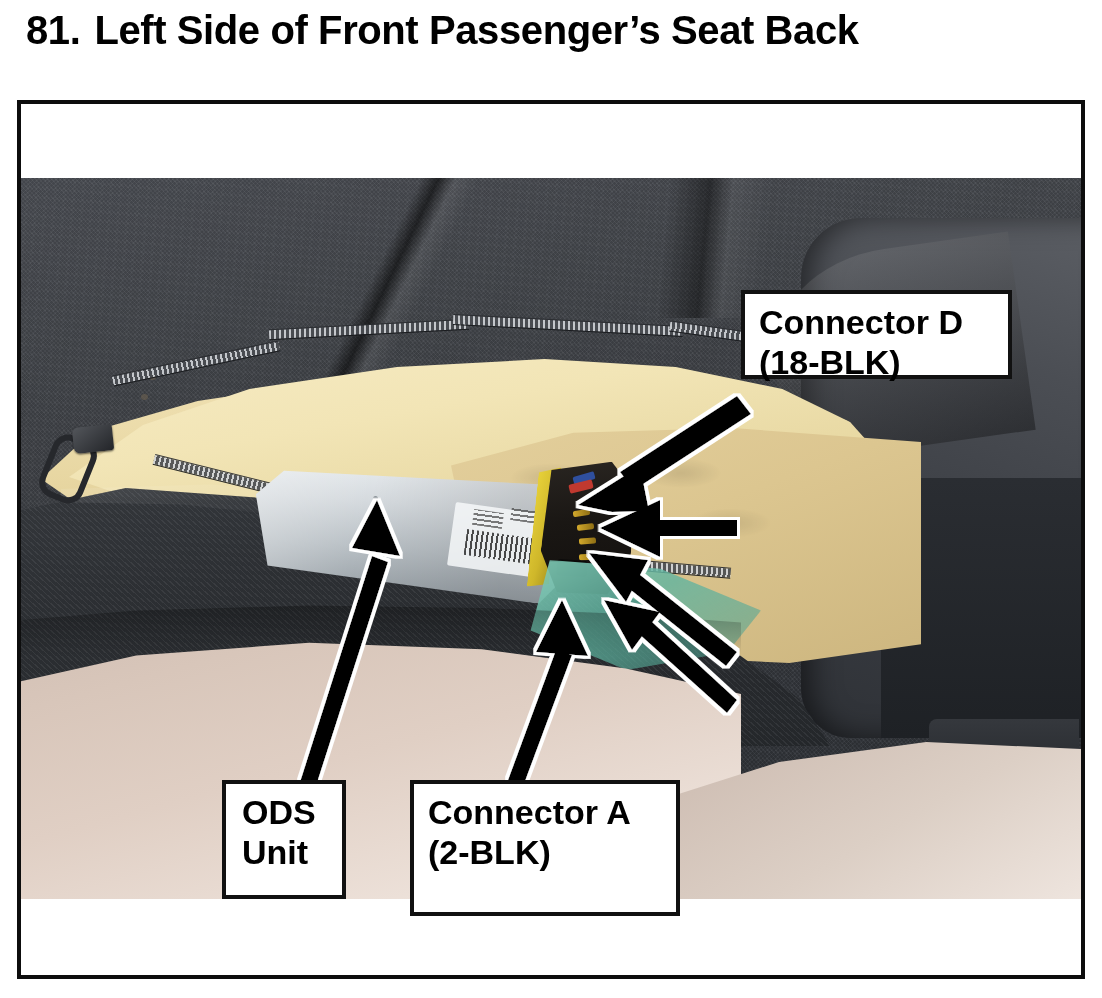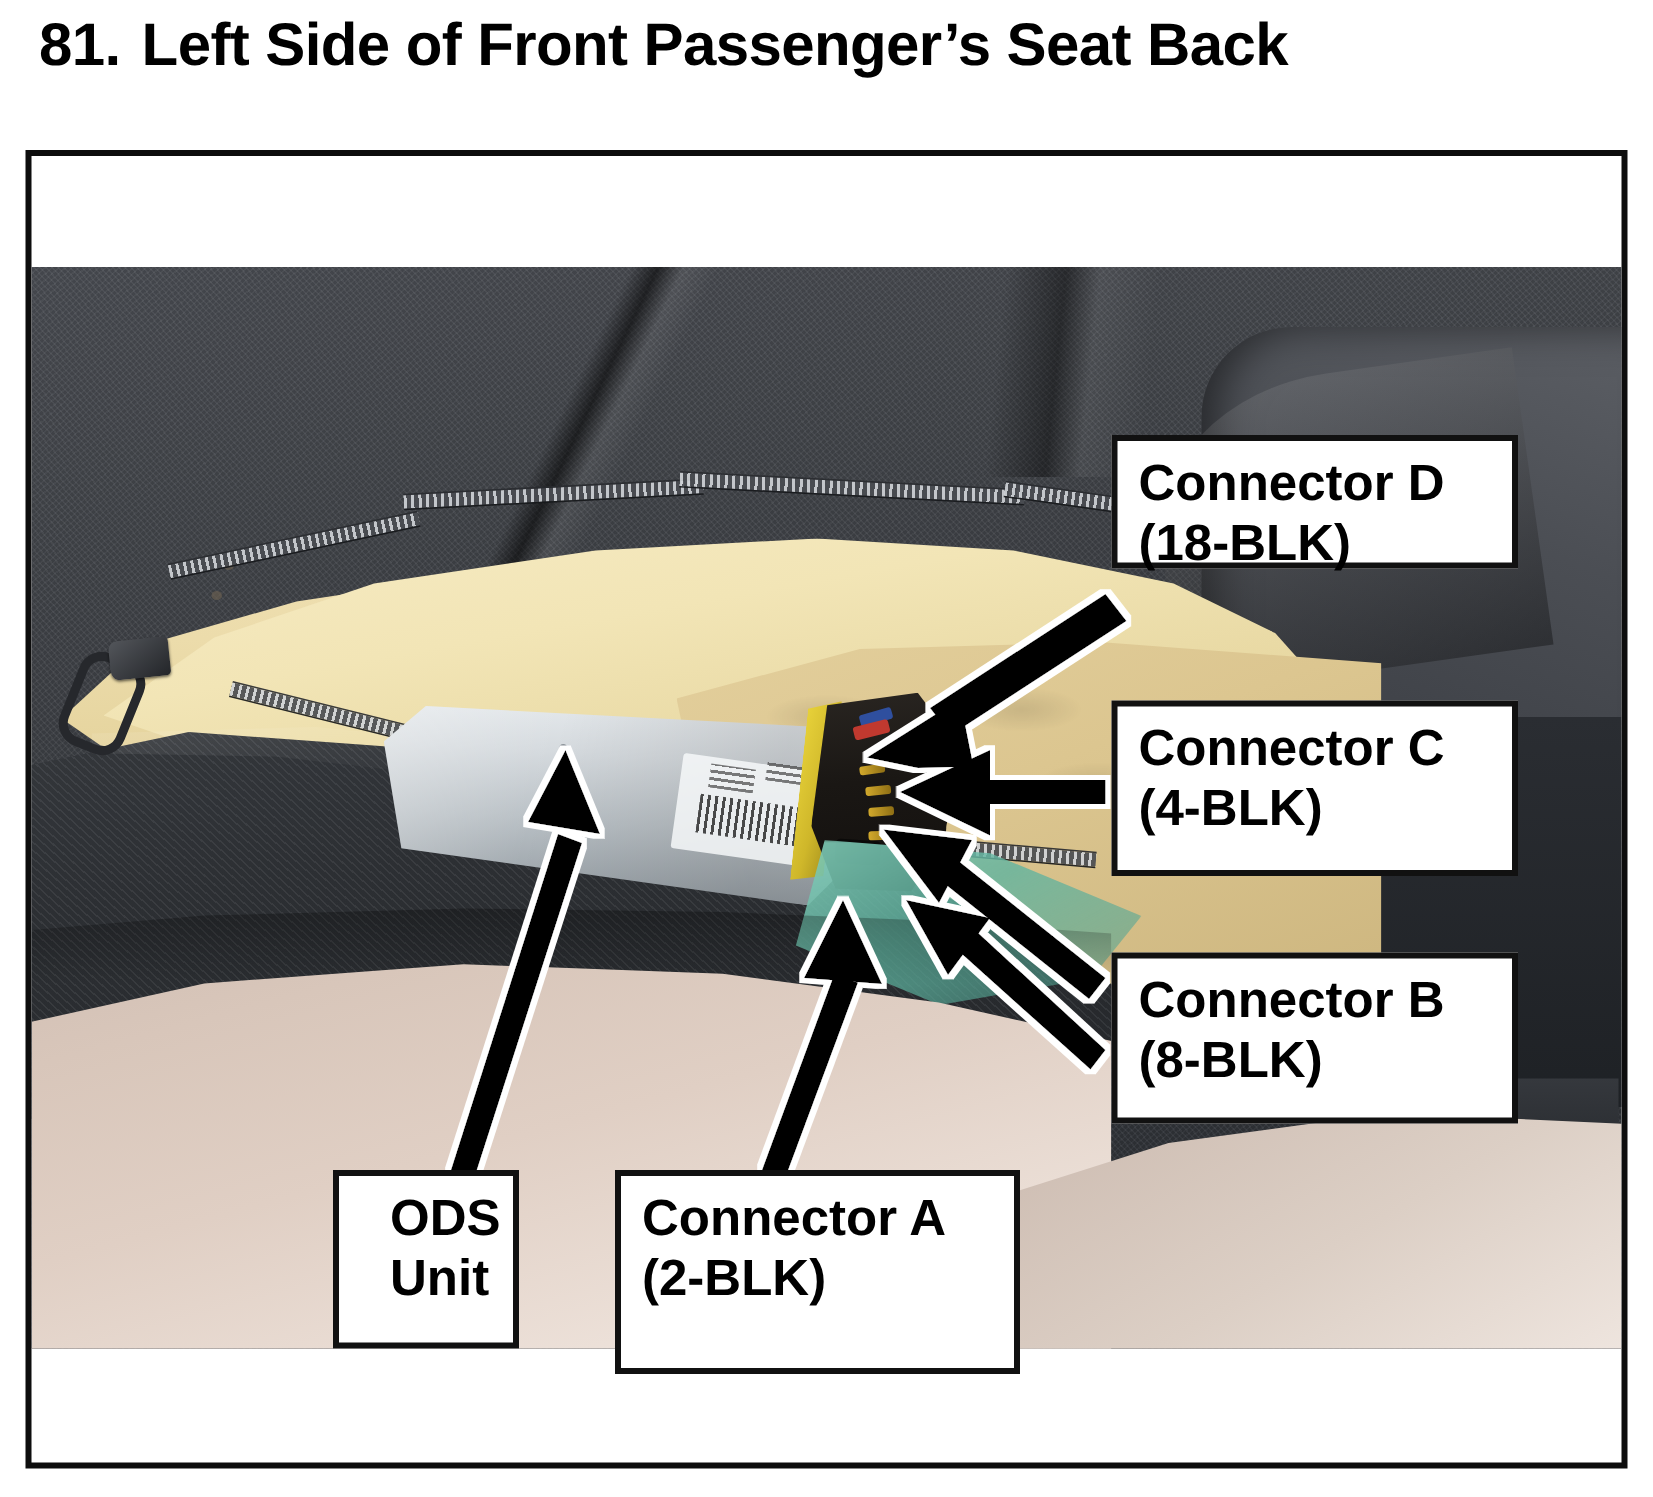--- a/index.html
+++ b/index.html
@@ -362,21 +362,21 @@
     font-size: 34px;
     font-weight: bold;
     line-height: 1.19;
     color: #000000;
     white-space: pre-line;
     z-index: 40;
   }
   #callout-d { left: 741px; top: 290px; width: 271px; height: 89px; }
   #callout-c { left: 741px; top: 467px; width: 271px; height: 117px; }
   #callout-b { left: 741px; top: 635px; width: 271px; height: 114px; }
-  #callout-ods { left: 222px; top: 780px; width: 124px; height: 119px; padding-left: 34px; }
+  #callout-ods { left: 222px; top: 780px; width: 124px; height: 119px; padding-left: 16px; }
   #callout-a { left: 410px; top: 780px; width: 270px; height: 136px; }
 
   
   #arrows {
     position: absolute;
     left: 0; top: 0;
     width: 1102px; height: 998px;
     pointer-events: none;
     z-index: 30;
   }
@@ -493,22 +493,18 @@
 
       <g>
         <polygon points="508,780 556,650 572,655 524,784"></polygon>
         <polygon points="562,600 588,656 536,652"></polygon>
       </g>
     </g>
   </svg>
 
   <div class="callout" id="callout-d">Connector D
 (18-BLK)</div>
-  <div class="callout" id="callout-c">Connector C
-(4-BLK)</div>
-  <div class="callout" id="callout-b">Connector B
-(8-BLK)</div>
   <div class="callout" id="callout-ods">ODS
 Unit</div>
   <div class="callout" id="callout-a">Connector A
 (2-BLK)</div>
 
 </div>
 
 </body></html>

